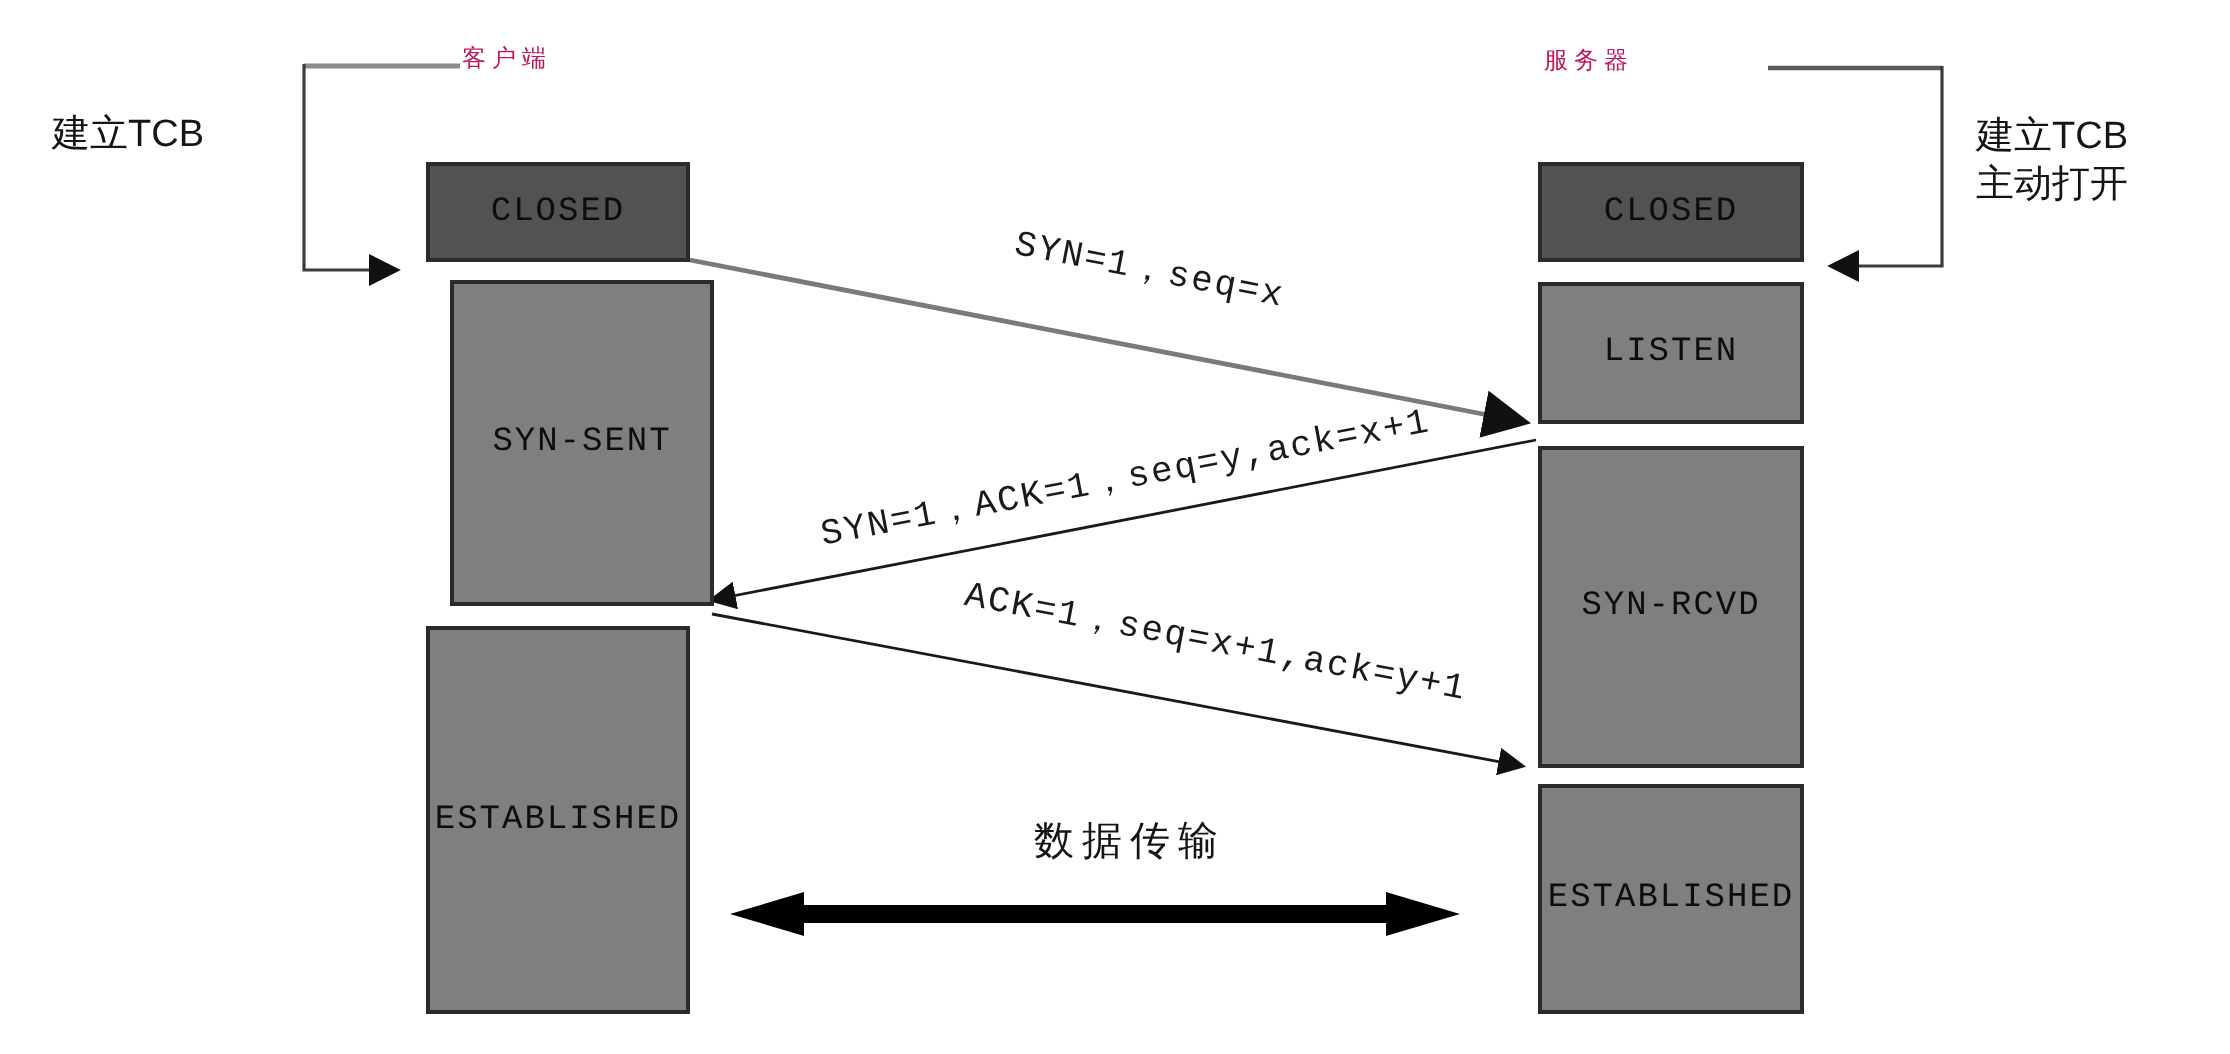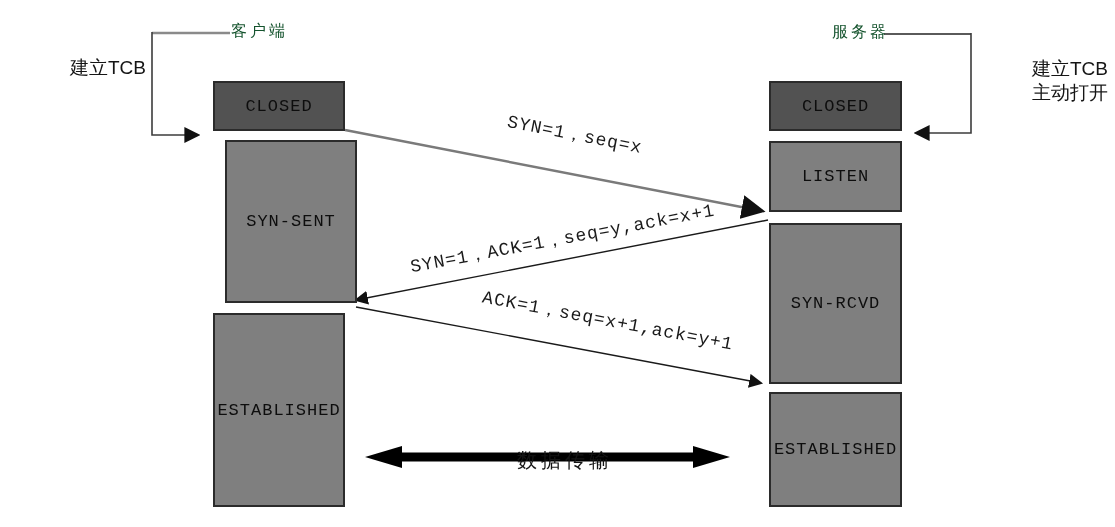--- a/index.html
+++ b/index.html
@@ -27,46 +27,46 @@
   .c-closed{left:213px;top:81px;width:132px;height:50px;}
   .c-synsent{left:225px;top:140px;width:132px;height:163px;}
   .c-estab{left:213px;top:313px;width:132px;height:194px;}
   
   .s-closed{left:769px;top:81px;width:133px;height:50px;}
   .s-listen{left:769px;top:141px;width:133px;height:71px;}
   .s-synrcvd{left:769px;top:223px;width:133px;height:161px;}
   .s-estab{left:769px;top:392px;width:133px;height:115px;}
 
   .host-label{
-    position:absolute;font-size:16px;letter-spacing:3px;color:#14532d;
+    position:absolute;font-size:12px;letter-spacing:3px;color:#be185d;
     white-space:nowrap;
   }
   .client-label{left:231px;top:21px;}
-  .server-label{left:832px;top:22px;}
+  .server-label{left:772px;top:22px;}
 
   .tcb-note{
-    position:absolute;width:120px;text-align:right;
+    position:absolute;width:120px;text-align:left;
     font-size:19px;line-height:24px;color:#151515;white-space:nowrap;
   }
   .tcb-left{left:26px;top:56px;}
   .tcb-right{left:988px;top:57px;}
 
   .msg-label{
     position:absolute;
     font-family:"Liberation Mono","DejaVu Sans Mono",monospace;
     font-size:18px;letter-spacing:1px;color:#1a1a1a;
     text-align:center;white-space:nowrap;
   }
   .msg-1{left:455px;top:122px;width:240px;transform:rotate(11.1deg);}
   .msg-2{left:370px;top:226px;width:385px;transform:rotate(-10.6deg);}
   .msg-3{left:468px;top:308px;width:280px;transform:rotate(10.7deg);}
 
   .data-label{
     position:absolute;left:465px;top:407px;width:200px;
-    text-align:center;font-size:20px;letter-spacing:4px;color:#151515;margin-top:40px;
+    text-align:center;font-size:20px;letter-spacing:4px;color:#151515;
   }
 </style>
 </head>
 <body>
 
 <div class="canvas">
 
   <svg class="svg-layer" viewBox="0 0 1115 527" xmlns="http://www.w3.org/2000/svg">
     <defs>
       <marker id="arrB" viewBox="0 0 10 10" refX="8.5" refY="5" markerWidth="10" markerHeight="10" orient="auto-start-reverse">

